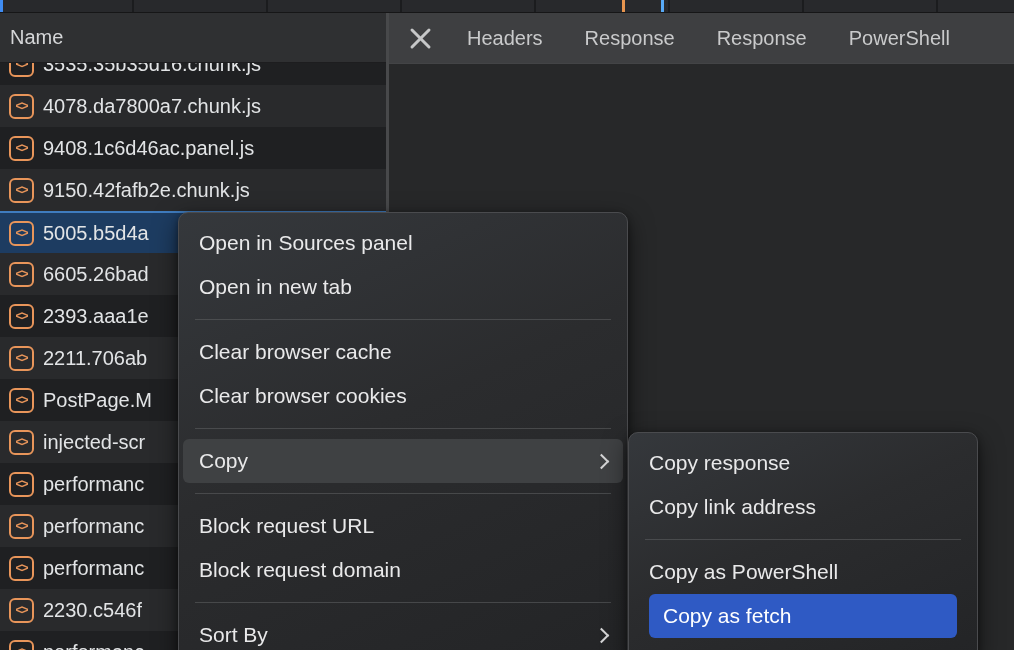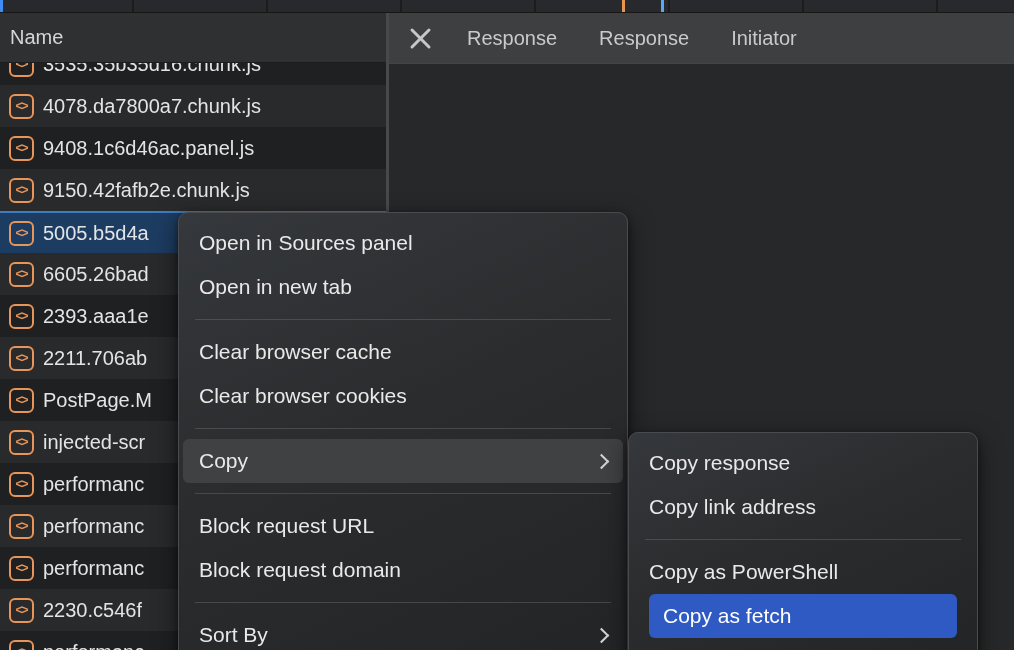--- a/index.html
+++ b/index.html
@@ -156,23 +156,24 @@
         </div>
       </div>
   </div>
 
   <div id="v-divider"></div>
 
   <div id="detail-pane">
     <div id="tab-bar">
       <div class="x-icon"></div>
       <div id="tabs-container" style="display: flex;">
+          <div class="tab">Headers</div>
           <div class="tab">Response</div>
           <div class="tab">Response</div>
-          <div class="tab">Initiator</div>
+          <div class="tab">PowerShell</div>
         </div>
     </div>
     <div id="detail-body"></div>
   </div>
 
   <div class="ctx-menu" id="main-menu">
       <div class="menu-item">
         <span>Open in Sources panel</span>
       </div>
       <div class="menu-item">

